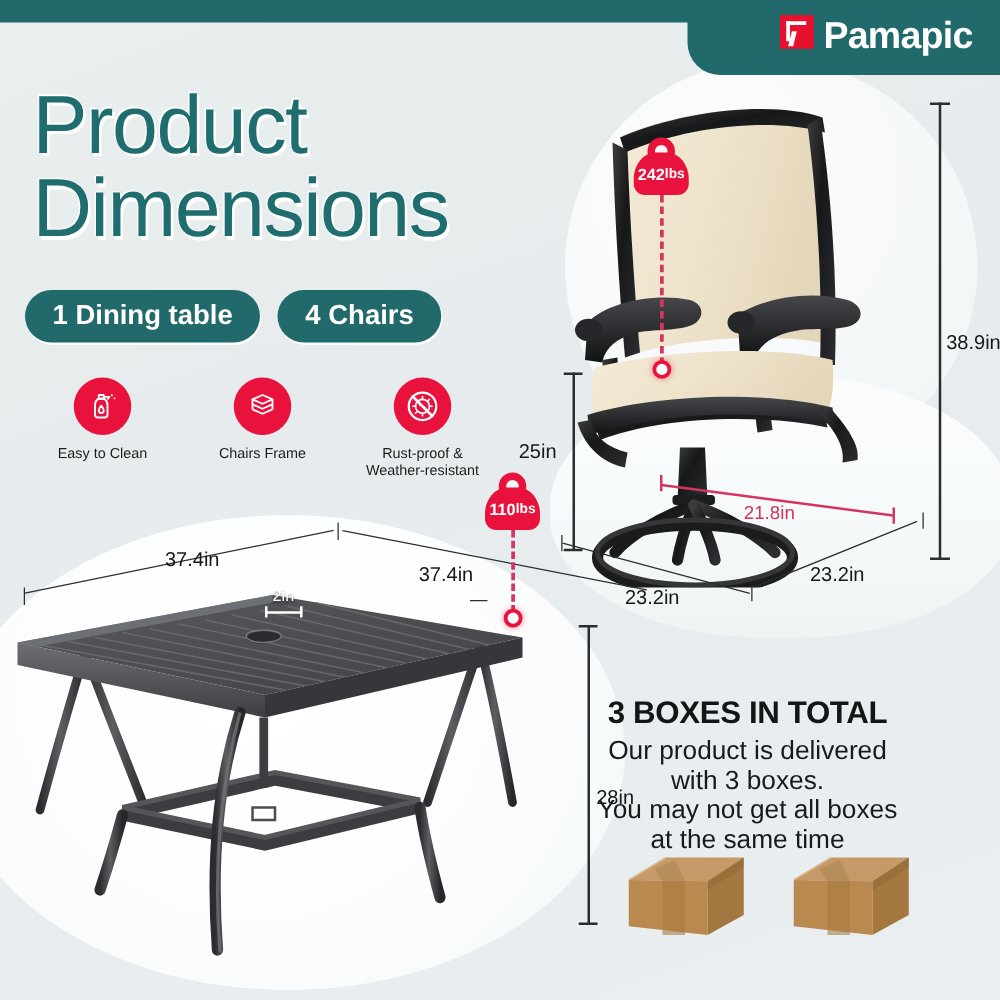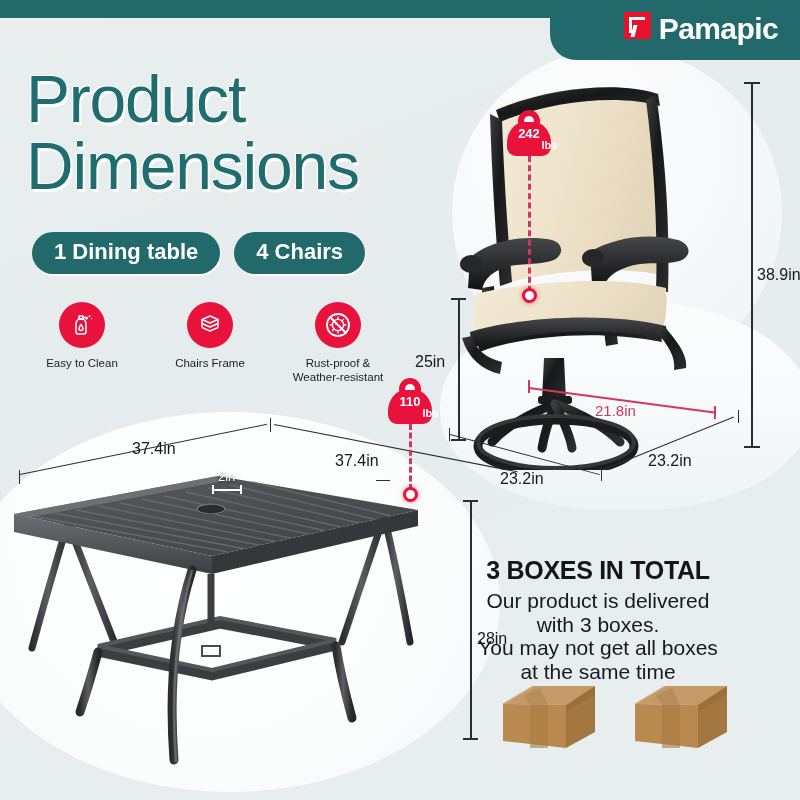--- a/index.html
+++ b/index.html
@@ -88,21 +88,21 @@
     z-index: 3;
     color: #1f6d6e;
     font-size: 66px; font-weight: normal;
     line-height: 1.02;
     letter-spacing: -1.2px;
     text-shadow: 2px 3px 0 #ffffff, -1px -1px 0 #ffffff;
   }
   .title span { display: block; }
 
   .pill-row {
-    position: absolute; left: 32px; top: 232px;
+    position: absolute; left: 20px; top: 232px;
     display: flex; gap: 14px; z-index: 3;
   }
   .pill {
     background: #22696b; color: #fff;
     font-size: 22px; font-weight: bold;
     padding: 7px 22px 9px;
     border-radius: 999px;
     white-space: nowrap;
     box-shadow: 1px 2px 0 rgba(255,255,255,.85);
   }
@@ -143,26 +143,26 @@
   
   .weight {
     position: absolute; z-index: 8;
     width: 44px;
   }
   .weight-body {
     position: relative;
     width: 44px; height: 34px;
     background: #e8123c;
     border-radius: 40% 40% 9px 9px / 62% 62% 9px 9px;
-    display: flex; flex-direction: column;
+    display: flex; flex-direction: row;
     align-items: center; justify-content: center;
     color: #fff; font-weight: bold; line-height: 1.0;
   }
   .weight-body .w-num { font-size: 13px; }
-  .weight-body .w-unit { font-size: 11px; padding-left: 41px; }
+  .weight-body .w-unit { font-size: 11px; }
   .weight-handle {
     position: absolute; left: 50%; top: -12px;
     transform: translateX(-50%);
     width: 22px; height: 22px;
     border-radius: 50%;
     background: #e8123c;
   }
   .weight-handle::after {
     content: ""; position: absolute;
     left: 6px; top: 6px; width: 10px; height: 10px;

